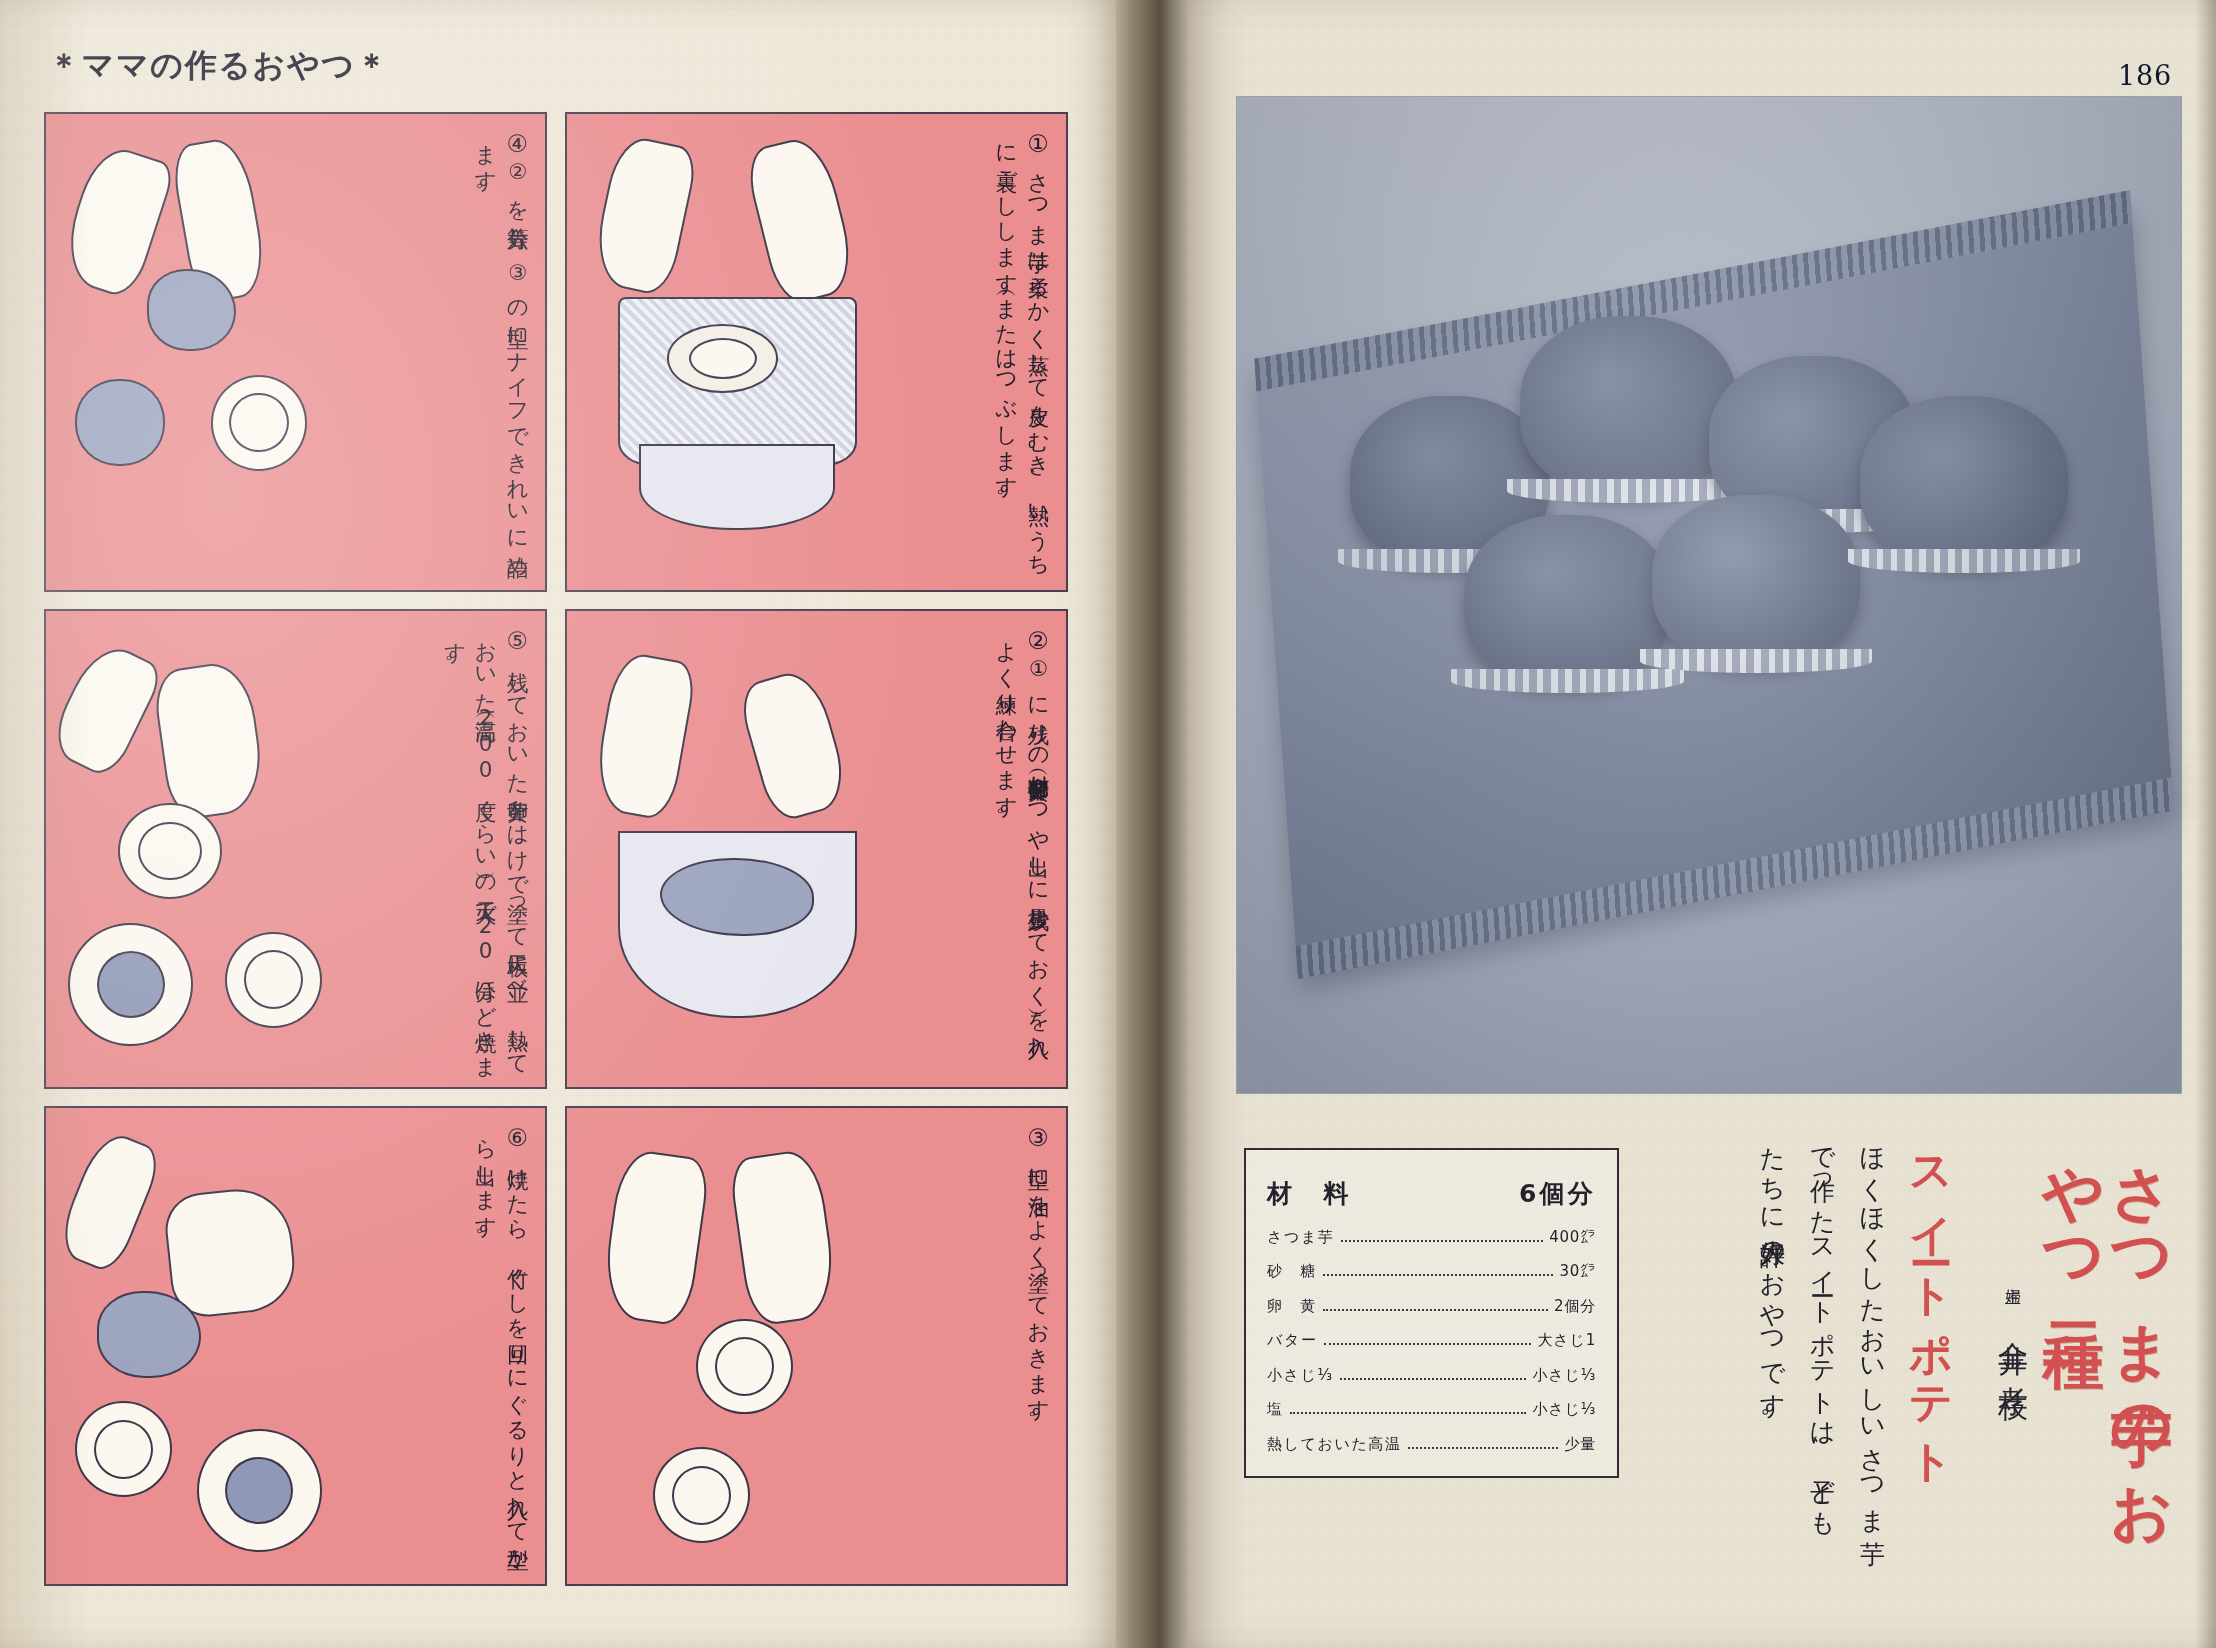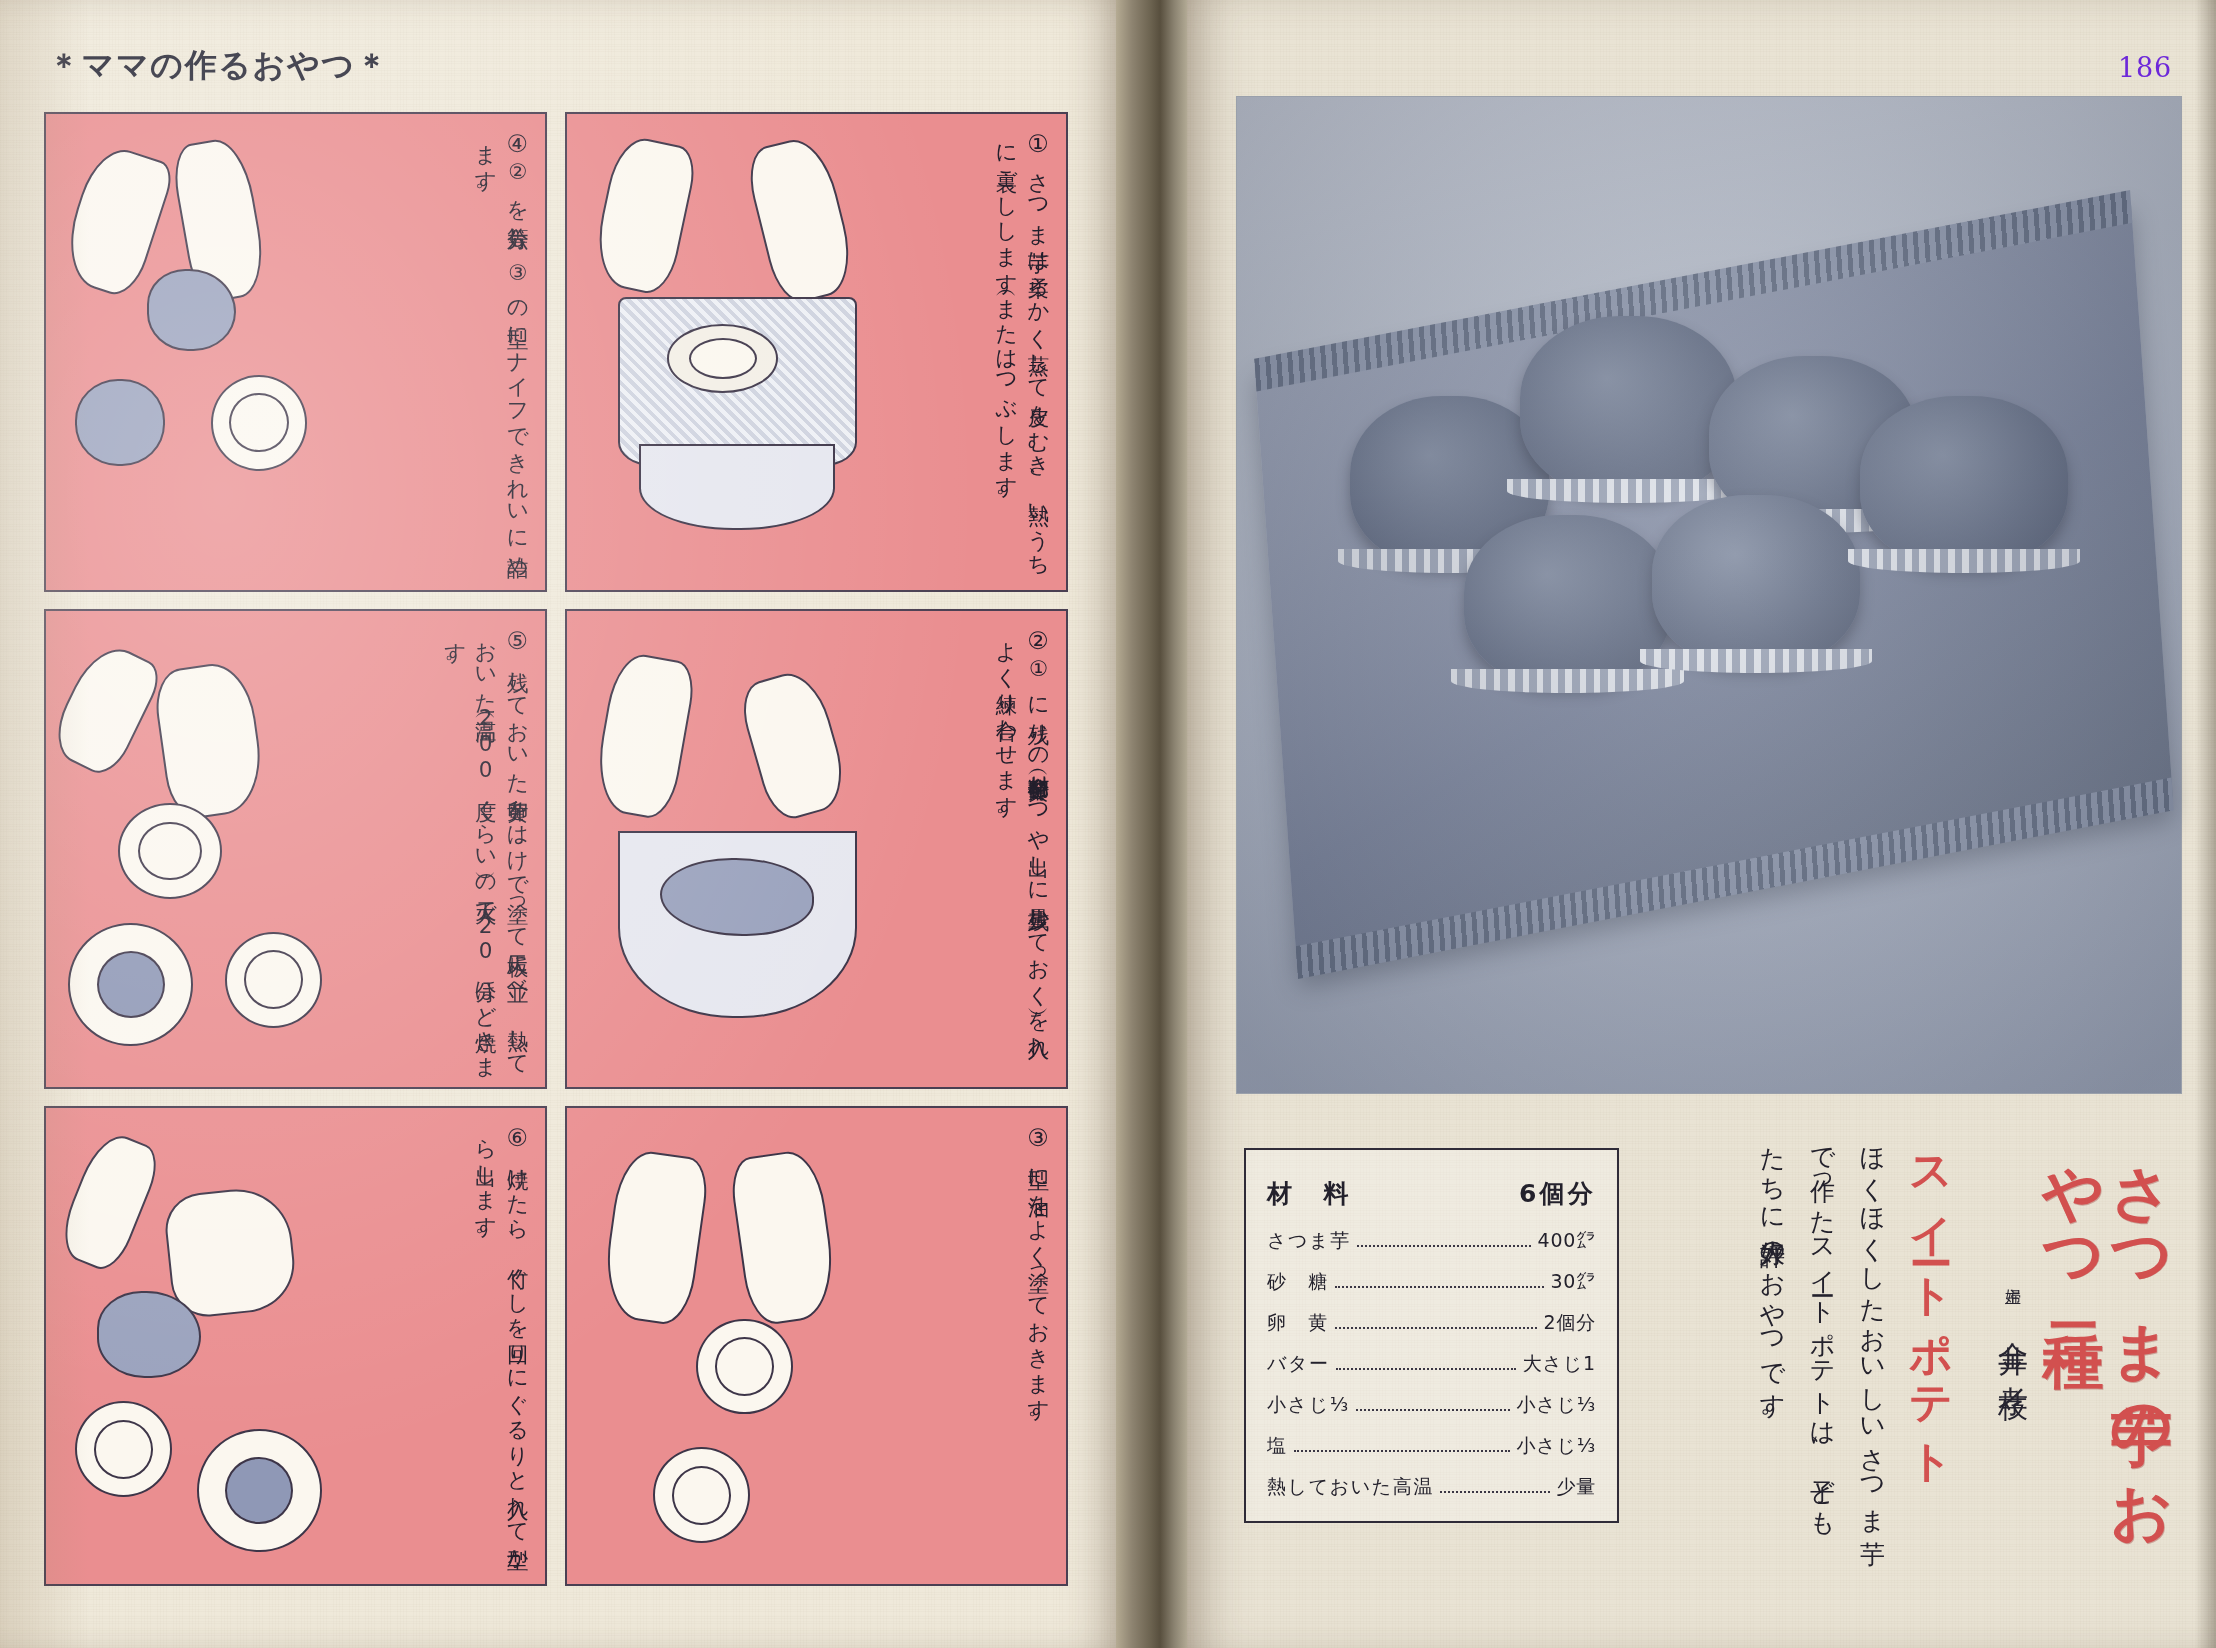--- a/index.html
+++ b/index.html
@@ -150,24 +150,24 @@
   .bowl {
     position: absolute;
     background: #e6e7ef;
     border: 2.4px solid #3d3548;
     border-radius: 0 0 48% 48%;
   }
 
   
   .page-number {
     position: absolute;
-    right: 44px; top: 52px;
+    right: 44px; top: 60px;
     font-family: "DejaVu Serif", serif;
     font-size: 27px;
-    color: #6d28d9;
+    color: #0f172a;
     letter-spacing: 0.8px;
   }
   .photo {
     position: absolute;
     left: 49px; top: 96px;
     width: 944px; height: 996px;
     background: linear-gradient(170deg, #c8cdd8 0%, #b8bfcc 25%, #aeb6c6 55%, #9fa8bb 100%);
     border: 0.8px solid #9aa0ab;
   }
   .photo .tray {
@@ -276,21 +276,21 @@
     justify-content: space-between;
     font-size: 25px;
     font-weight: bold;
     color: #23212c;
     letter-spacing: 3.2px;
     margin-bottom: 17.5px;
   }
   .ing-row {
     display: flex;
     align-items: baseline;
-    font-size: 19px;
+    font-size: 15px;
     color: #23212c;
     margin-bottom: 15px;
     white-space: nowrap;
   }
   .ing-name { letter-spacing: 1.6px; }
   .ing-dots {
     flex: 1;
     border-bottom: 2.4px dotted #3a3644;
     margin: 0 6.4px 5.6px 6.4px;
     height: 0.8px;

